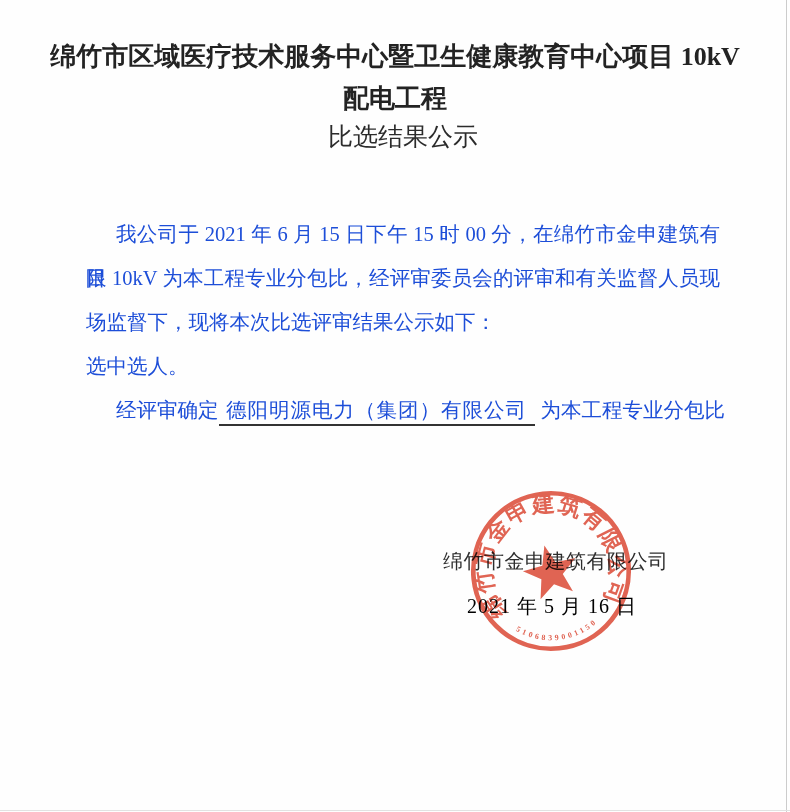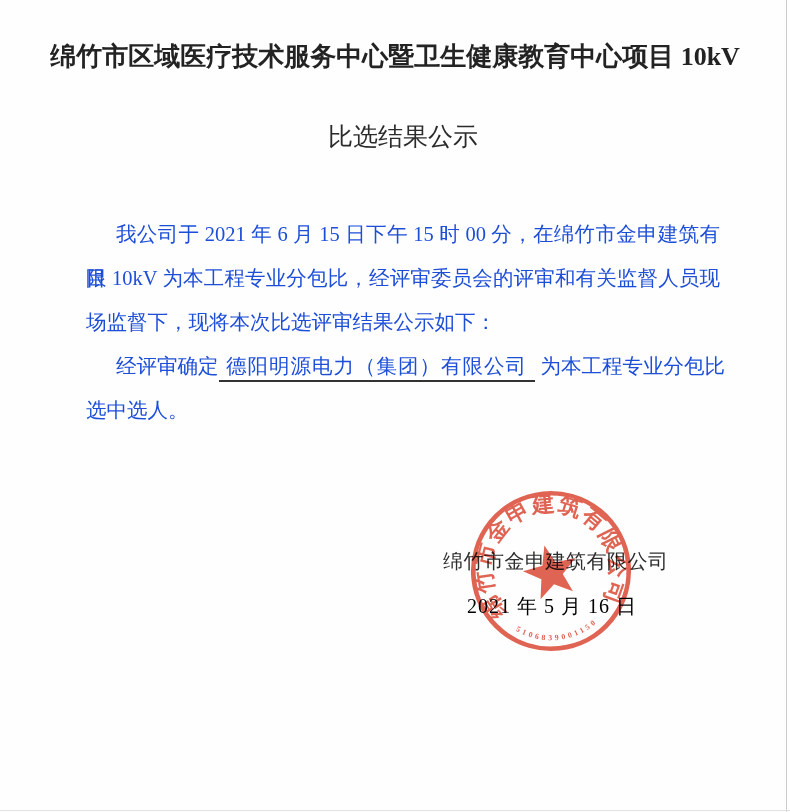--- a/index.html
+++ b/index.html
@@ -57,30 +57,31 @@
     background:#e2e2e2;
   }
 </style>
 </head>
 <body>
 
 <div class="page">
 
   <div class="title-block">
     <div>绵竹市区域医疗技术服务中心暨卫生健康教育中心项目 10kV</div>
+    <div>配电工程</div>
   </div>
 
   <div class="subtitle">比选结果公示</div>
 
   <div class="body-text">
     <div class="bline just indent">我公司于 2021 年 6 月 15 日下午 15 时 00 分，在绵竹市金申建筑有限</div>
     <div class="bline just">目 10kV 为本工程专业分包比，经评审委员会的评审和有关监督人员现</div>
     <div class="bline">场监督下，现将本次比选评审结果公示如下：</div>
+    <div class="bline">选中选人。</div>
     <div class="bline result-line"><span class="pad"></span><span>经评审确定</span><span class="u-company">德阳明源电力（集团）有限公司</span><span class="suffix">为本工程专业分包比</span></div>
-    <div class="bline">选中选人。</div>
   </div>
 
   <div class="sig-company">绵竹市金申建筑有限公司</div>
   <div class="sig-date">2021 年 5 月 16 日</div>
 
   <svg class="stamp" viewBox="0 0 160 160" xmlns="http://www.w3.org/2000/svg">
     <defs>
       <path id="arcTop" d="M 33.3 112.7 A 57 57 0 1 1 126.7 112.7" fill="none"></path>
       <path id="arcBottom" d="M 37.6 130.6 A 66 66 0 0 0 122.4 130.6" fill="none"></path>
     </defs>

